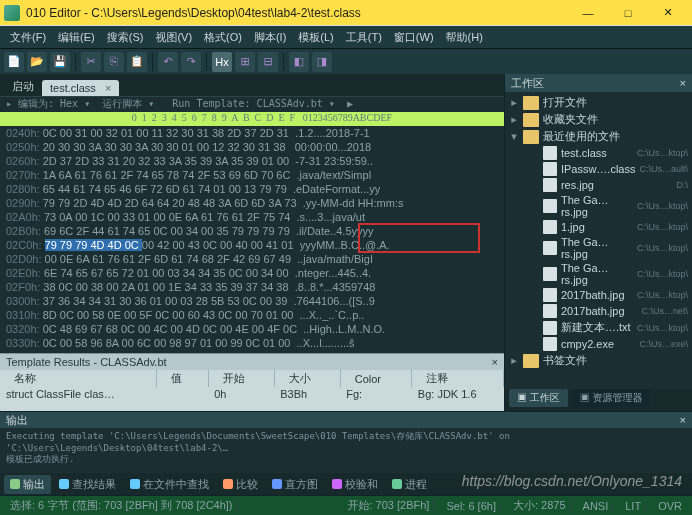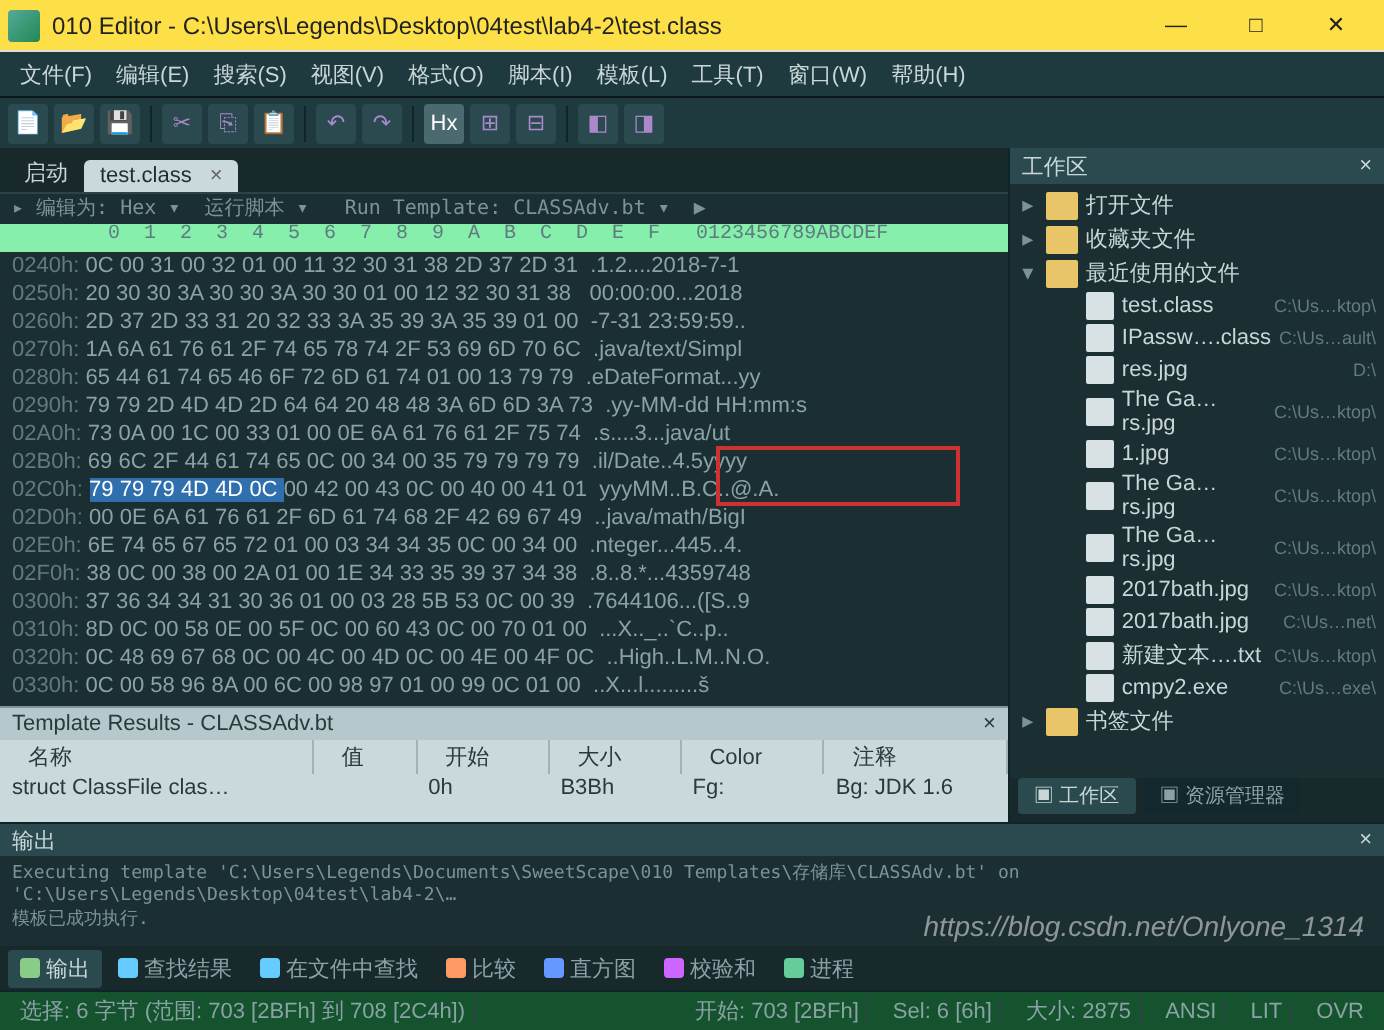--- a/index.html
+++ b/index.html
@@ -13,21 +13,21 @@
 .toolbar { height: 26px; background: #1f3a3f; display: flex; align-items: center; padding: 0 4px; gap: 3px; border-top: 1px solid #0a1618; }
 .tbtn { width: 20px; height: 20px; background: #2a4a4f; border-radius: 2px; display: inline-flex; align-items: center; justify-content: center; color: #a8c; cursor: pointer; }
 .tbsep { width: 1px; height: 18px; background: #0f2428; margin: 0 2px; }
 .body { flex: 1; display: flex; min-height: 0; }
 .left { width: 512px; display: flex; flex-direction: column; background: #1b2f33; min-height: 0; }
 .tabbar { height: 22px; background: #18292c; display: flex; align-items: flex-end; padding: 0 4px; }
 .tab { background: #c9d9dc; color: #1b2f33; padding: 2px 8px; border-radius: 3px 3px 0 0; font-size: 11px; cursor: pointer; }
 .tab .x { margin-left: 6px; color: #666; }
 .starttab { color: #c9d6d8; padding: 2px 8px; cursor: pointer; }
 .hexheader { height: 16px; background: #1b2f33; color: #7a9398; font-family: Consolas, monospace; font-size: 10px; padding: 0 6px; white-space: pre; border-top: 1px solid #2b4448; }
-.hexcols { height: 14px; background: #86efac; color: #5f7a80; font-family: Liberation Mono, monospace; font-size: 10px; padding: 0 6px; white-space: pre; }
+.hexcols { height: 14px; background: #bef264; color: #5f7a80; font-family: Liberation Serif, serif; font-size: 10px; padding: 0 6px; white-space: pre; text-align: center; }
 .hexarea { flex: 1; background: #1b2f33; color: #8aa2a6; font-family: Consolas, monospace; font-size: 10px; overflow: hidden; padding: 0 6px; position: relative; min-height: 0; }
 .hexrow { white-space: pre; height: 14px; line-height: 14px; }
 .hexrow .addr { color: #5f7a80; }
 .hexrow .sel { background: #2f6fae; color: #fff; }
 .hexrow .ascii { color: #8aa2a6; }
 .redbox { position: absolute; border: 2px solid #ce3131; pointer-events: none; }
 .templ { height: 58px; background: #c9d9dc; border-top: 1px solid #7f9598; display: flex; flex-direction: column; }
 .templ .hdr { height: 16px; background: #b5c8cb; padding: 0 6px; display: flex; align-items: center; color: #2a3a3c; font-size: 11px; }
 .templ .hdr .x { margin-left: auto; cursor: pointer; }
 .templ table { width: 100%; font-size: 11px; color: #2a3a3c; border-collapse: collapse; }
@@ -49,21 +49,21 @@
 .out .hdr { height: 16px; background: #2a4a4f; color: #c9d6d8; padding: 0 6px; display: flex; align-items: center; }
 .out .hdr .x { margin-left: auto; cursor: pointer; }
 .out .txt { flex: 1; color: #7a9398; font-family: Consolas, monospace; font-size: 9px; padding: 2px 6px; white-space: pre-wrap; overflow: hidden; }
 .bottabs { height: 22px; background: #18292c; display: flex; align-items: center; padding: 0 4px; gap: 2px; }
 .btab { color: #8aa2a6; padding: 2px 6px; cursor: pointer; display: flex; align-items: center; gap: 3px; font-size: 10px; }
 .btab.active { background: #2a4a4f; color: #c9d6d8; border-radius: 2px; }
 .btab .dot { width: 10px; height: 10px; border-radius: 2px; }
 .status { height: 20px; background: #14532d; color: #8aa2a6; display: flex; align-items: center; padding: 0 6px; font-size: 10px; gap: 8px; border-top: 1px solid #0f2428; justify-content: center; }
 .status .seg { padding: 0 4px; border-right: 1px solid #2b4448; }
 .status .seg:last-child { border-right: none; }
-.watermark { position: absolute; right: 10px; bottom: 44px; color: rgba(220,220,220,0.6); font-size: 14px; pointer-events: none; font-style: italic; }
+.watermark { position: absolute; right: 10px; bottom: 26px; color: rgba(220,220,220,0.6); font-size: 14px; pointer-events: none; font-style: italic; }
 </style>
 </head>
 <body>
 
 <div class="titlebar">
   <div class="icon"></div>
   <div class="title">010 Editor - C:\Users\Legends\Desktop\04test\lab4-2\test.class</div>
   <div class="winbtn">—</div>
   <div class="winbtn">□</div>
   <div class="winbtn">✕</div>

